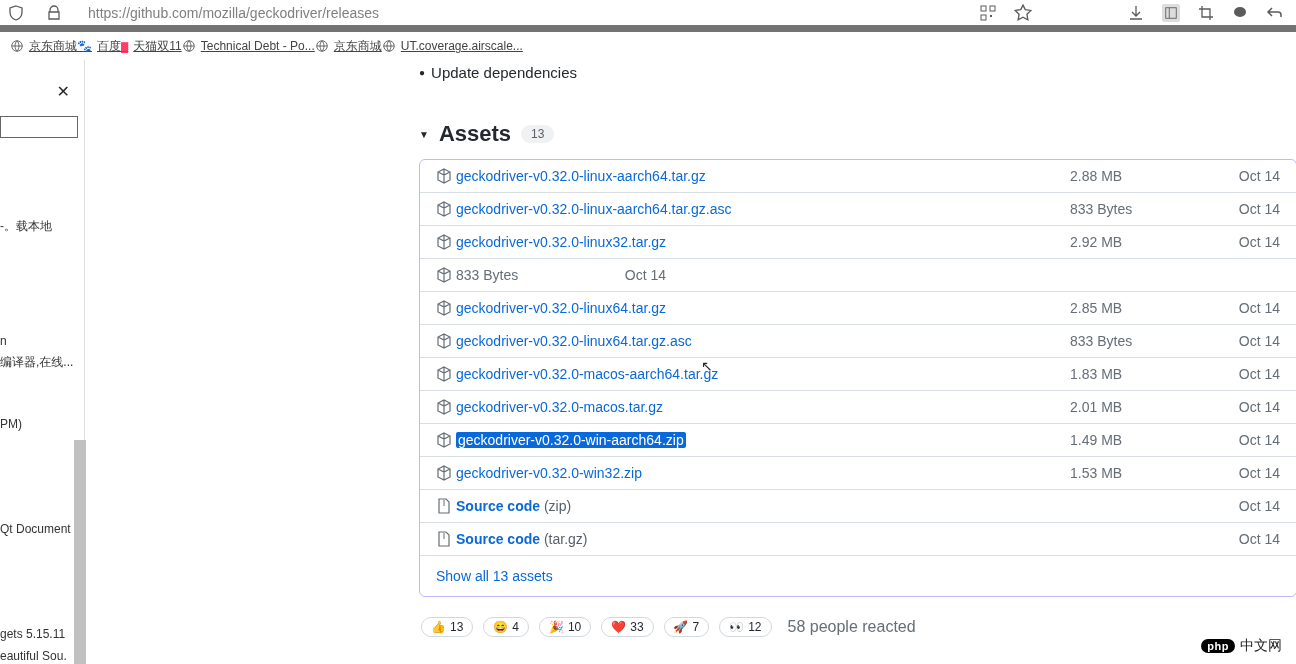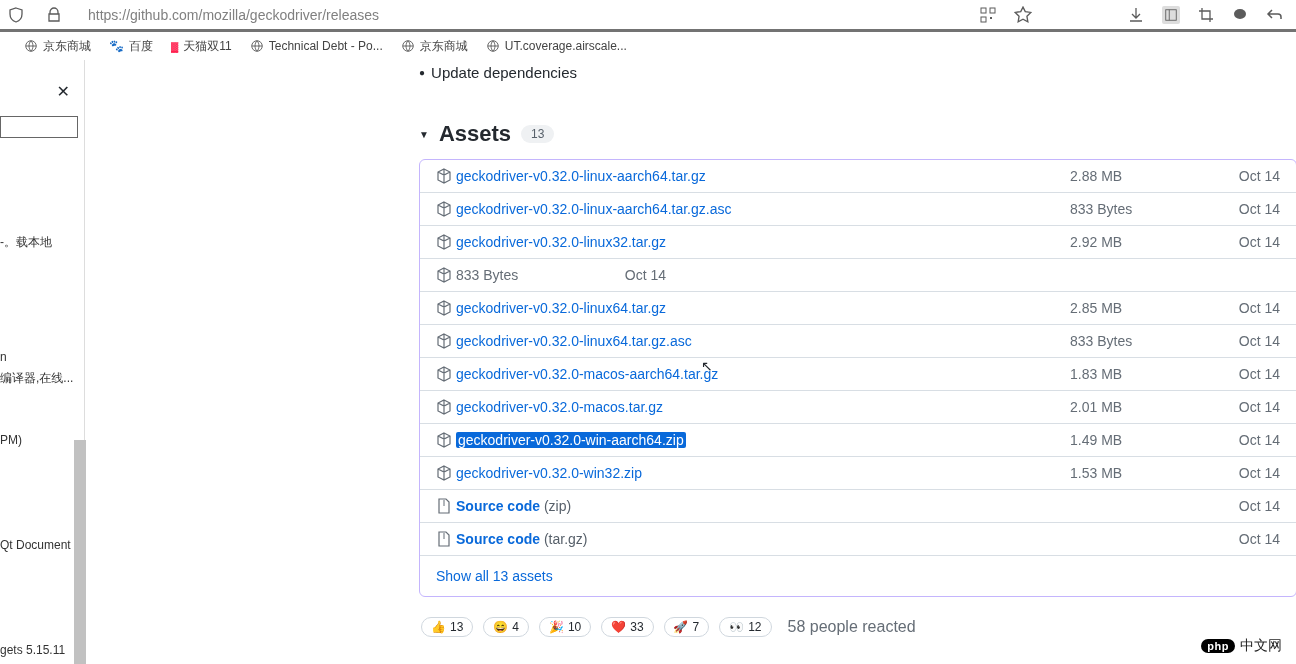--- a/index.html
+++ b/index.html
@@ -1,26 +1,26 @@
 <!DOCTYPE html>
 <html><head>
   <meta charset="utf-8">
   <style>
     * { margin: 0; padding: 0; box-sizing: border-box; font-family: -apple-system, BlinkMacSystemFont, "Segoe UI", Helvetica, Arial, sans-serif; }
     body { width: 1296px; height: 664px; overflow: hidden; background: #fff; color: #24292f; font-size: 14px; position: relative; }
     
     
-    .browser-bar { height: 32px; display: flex; align-items: center; padding: 0 8px; gap: 22px; border-bottom: 3px solid #737373; }
+    .browser-bar { height: 32px; display: flex; align-items: center; padding: 0 8px; gap: 22px; border-bottom: 7px solid #737373; }
     .shield-icon, .lock-icon { width: 16px; height: 16px; color: #5b5b5b; }
     .url-input { flex: 1; border: none; outline: none; font-size: 14px; color: #808080; padding: 4px; }
     .browser-icons-right { display: flex; gap: 18px; align-items: center; margin-right: 6px; }
     .browser-icons-right svg, .browser-icons-right span { color: #5b5b5b; }
     
     
-    .bookmarks-bar { height: 28px; display: flex; align-items: center; padding: 0 24px; gap: 18px; font-size: 12px; color: #444; }
+    .bookmarks-bar { height: 28px; display: flex; align-items: center; padding: 0 10px; font-size: 12px; color: #444; text-decoration: underline; }
     .bookmark-item { display: flex; align-items: center; gap: 5px; cursor: pointer; }
     
     
     .content-wrap { display: flex; height: calc(100% - 60px); }
     
     
     .left-panel { width: 85px; border-right: 1px solid #ddd; position: relative; }
     .close-x { position: absolute; top: 22px; right: 14px; font-size: 16px; cursor: pointer; }
     .sidebar-input { width: 78px; height: 22px; border: 1px solid #666; margin-top: 56px; margin-left: 0; }
     .sidebar-text { font-size: 12px; color: #333; line-height: 1.8; padding-left: 0; margin-top: 30px; white-space: pre-line; overflow: hidden; }
@@ -147,21 +147,21 @@
 
 <div class="content-wrap">
 
   <div class="left-panel">
     <span class="close-x">✕</span>
     <input class="sidebar-input" style="">
     <div class="scrollbar-track">
       <div class="scrollbar-thumb"></div>
     </div>
     <div class="sidebar-text">
-      <div style="margin-top:42px">载本地。-</div>
+      <div style="margin-top:26px">载本地。-</div>
       <div style="margin-top:54px;white-space:pre-line;direction:ltr">n
 编译器,在线...</div>
       <div style="direction:ltr">PM)</div>
       <div style="margin-top:44px;direction:ltr">Qt Document</div>
       <div style="margin-top:44px;white-space:pre-line;direction:ltr">gets 5.15.11
 eautiful Sou.</div>
       
       
     </div>
   </div>

